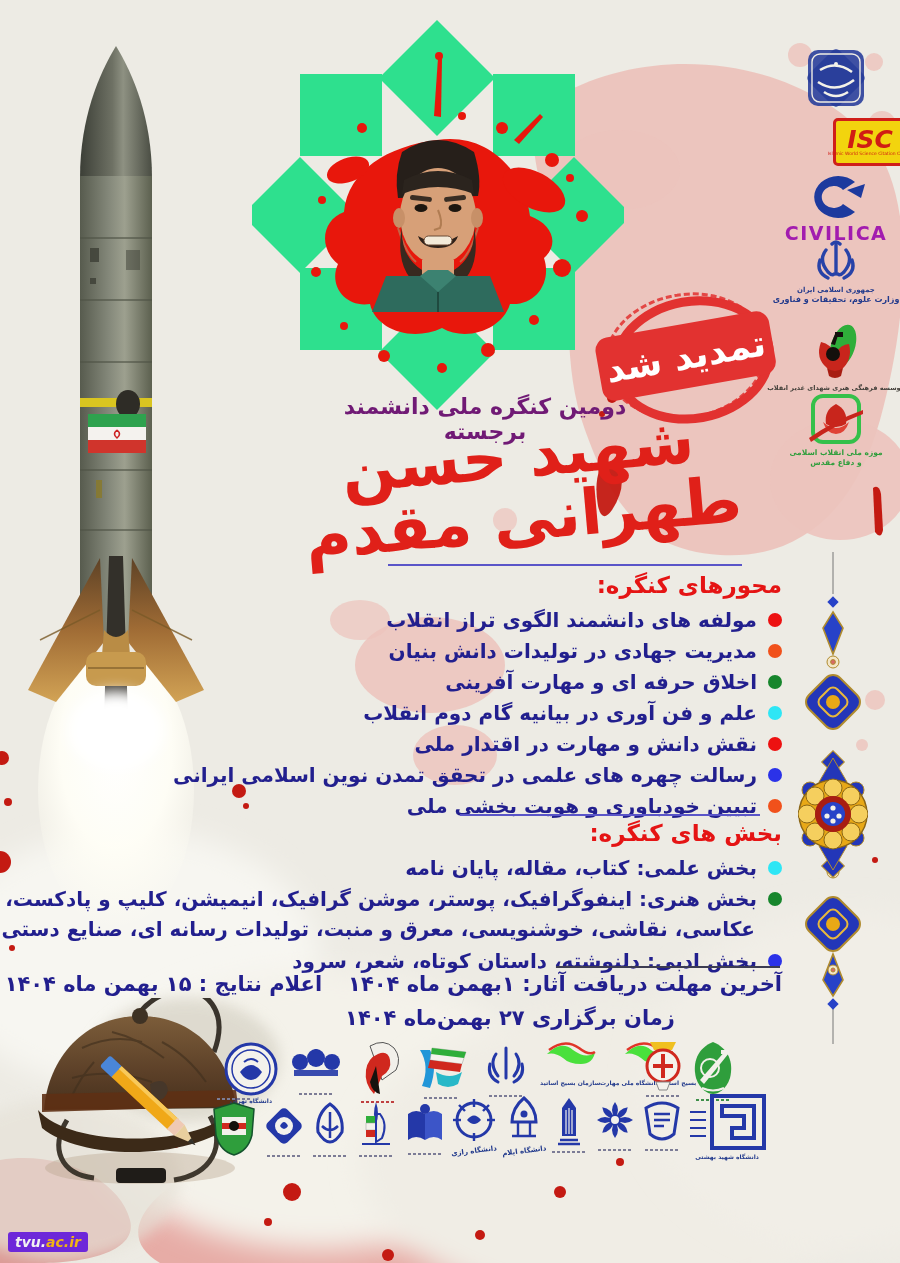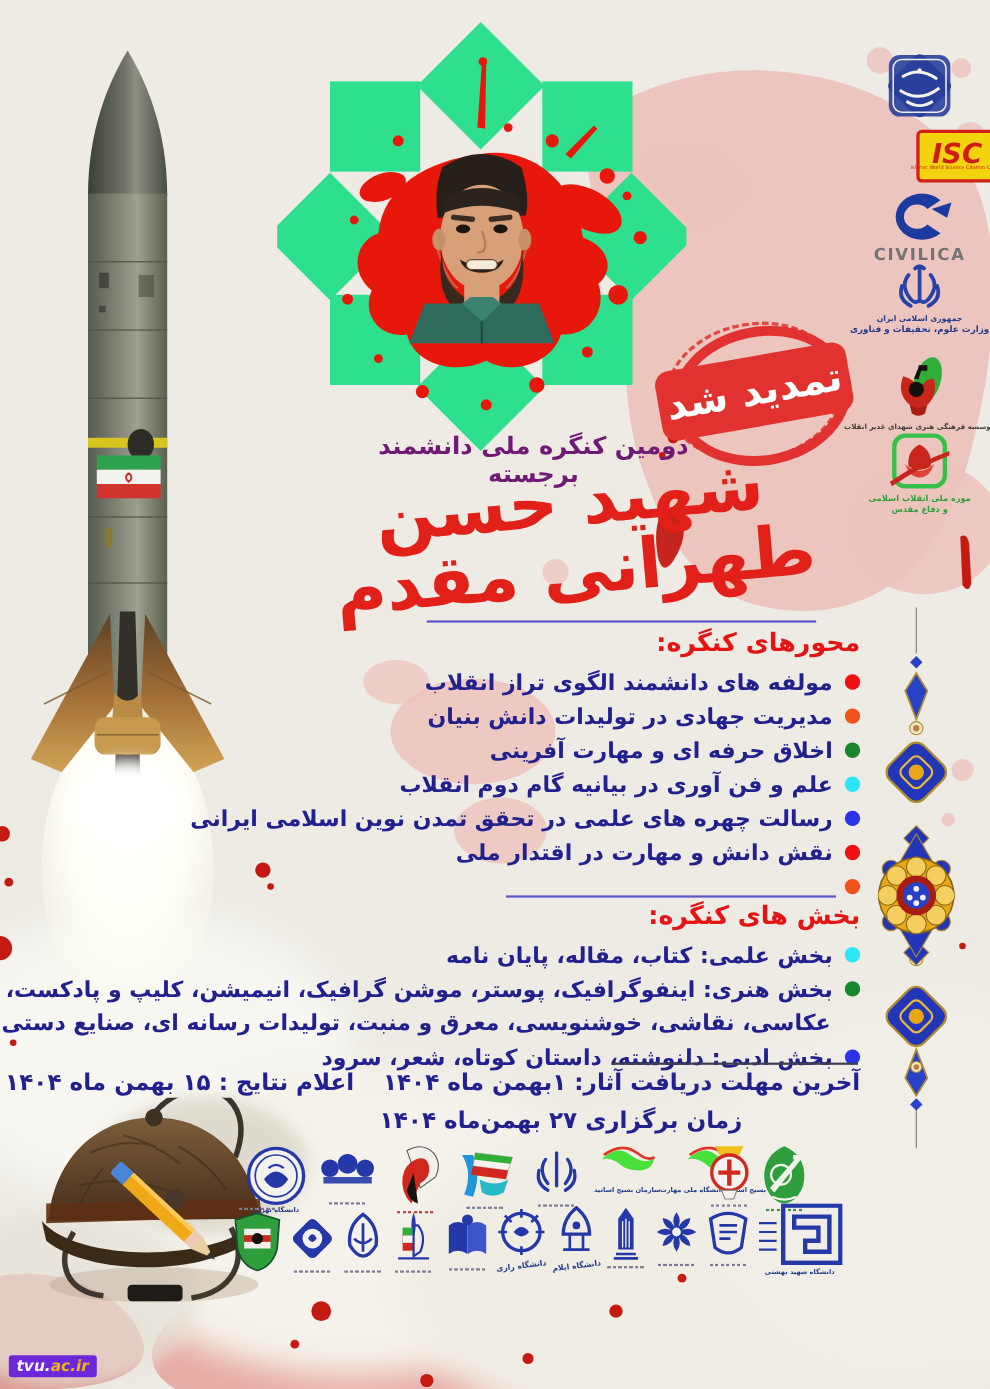--- a/index.html
+++ b/index.html
@@ -26,21 +26,21 @@
   .stamp-ring2{position:absolute;left:6px;top:-3px;width:158px;height:120px;border:3px dashed #e23230;border-radius:50%;opacity:.85;}
   .stamp-rect{position:absolute;left:0;top:28px;width:176px;height:64px;background:#e23230;border-radius:13px;
               display:flex;align-items:center;justify-content:center;}
   .stamp-rect span{color:#fff;font-size:36px;font-weight:900;direction:rtl;}
   
   .logo-col-item{display:flex;flex-direction:column;align-items:center;}
   .isc-box{width:68px;height:42px;background:#f2d40e;border:3px solid #cf1f1a;border-radius:5px;
            display:flex;flex-direction:column;align-items:center;justify-content:center;}
   .isc-box .isc-t{color:#d01c14;font-size:25px;font-weight:900;line-height:22px;font-style:italic;}
   .isc-box .isc-c{color:#d01c14;font-size:4.5px;white-space:nowrap;}
-  .civ-text{color:#737373;font-size:15px;font-weight:800;letter-spacing:1.5px;text-align:right;}
+  .civ-text{color:#a21caf;font-size:19px;font-weight:800;letter-spacing:1.5px;text-align:right;}
   .cap-navy{color:#223a8c;font-size:8px;font-weight:700;white-space:nowrap;direction:rtl;text-align:right;line-height:1.25;}
   .cap-green{color:#2f9e3c;font-size:7.5px;font-weight:700;white-space:nowrap;direction:rtl;text-align:center;line-height:1.3;}
   .cap-dark{color:#44413b;font-size:6.5px;font-weight:700;white-space:nowrap;direction:rtl;text-align:center;}
   
   .mini{display:flex;flex-direction:column;align-items:center;gap:1px;}
   .mini .cap{font-size:6px;color:#223a8c;font-weight:700;direction:rtl;white-space:nowrap;}
   .squig{width:34px;height:2px;background:repeating-linear-gradient(90deg,#7c7c96 0 3px,transparent 3px 5px);margin-top:2px;}
   .site-badge{background:#6d28d9;border-radius:3px;padding:2px 7px;font-style:italic;font-weight:800;font-size:14px;}
   .site-badge .p1{color:#f2f2f2;}
   .site-badge .p2{color:#f0b413;}
@@ -388,29 +388,30 @@
       </div>
     <div class="item-row">
       <span class="dot" style="background-color: rgb(23, 134, 44);"></span>
       <span class="item-text">اخلاق حرفه ای و مهارت آفرینی</span>
       </div>
     <div class="item-row">
       <span class="dot" style="background-color: rgb(46, 230, 245);"></span>
       <span class="item-text">علم و فن آوری در بیانیه گام دوم انقلاب</span>
       </div>
     <div class="item-row">
+      <span class="dot" style="background-color: rgb(237, 17, 17);"></span>
+      <span class="item-text">نقش دانش و مهارت در اقتدار ملی</span>
+      </div>
+    <div class="item-row">
       <span class="dot" style="background-color: rgb(43, 50, 232);"></span>
       <span class="item-text">رسالت چهره های علمی در تحقق تمدن نوین اسلامی ایرانی</span>
       </div>
     <div class="item-row">
-      <span class="dot" style="background-color: rgb(237, 17, 17);"></span>
-      <span class="item-text">نقش دانش و مهارت در اقتدار ملی</span>
-      </div>
-    <div class="item-row">
       <span class="dot" style="background-color: rgb(241, 81, 27);"></span>
+      <span class="item-text">تبیین خودباوری و هویت بخشی ملی</span>
       </div>
   </div>
 
   <div class="abs sep-line" style="left:460px;top:814px;width:300px;"></div>
   <div class="abs rtl" style="right:118px;top:820px;width:690px;">
     <div class="sec-head">بخش های کنگره:</div>
     <div class="item-row">
       <span class="dot" style="background-color: rgb(46, 230, 245);"></span>
       <span class="item-text">بخش علمی: کتاب، مقاله، پایان نامه</span>
       </div>

